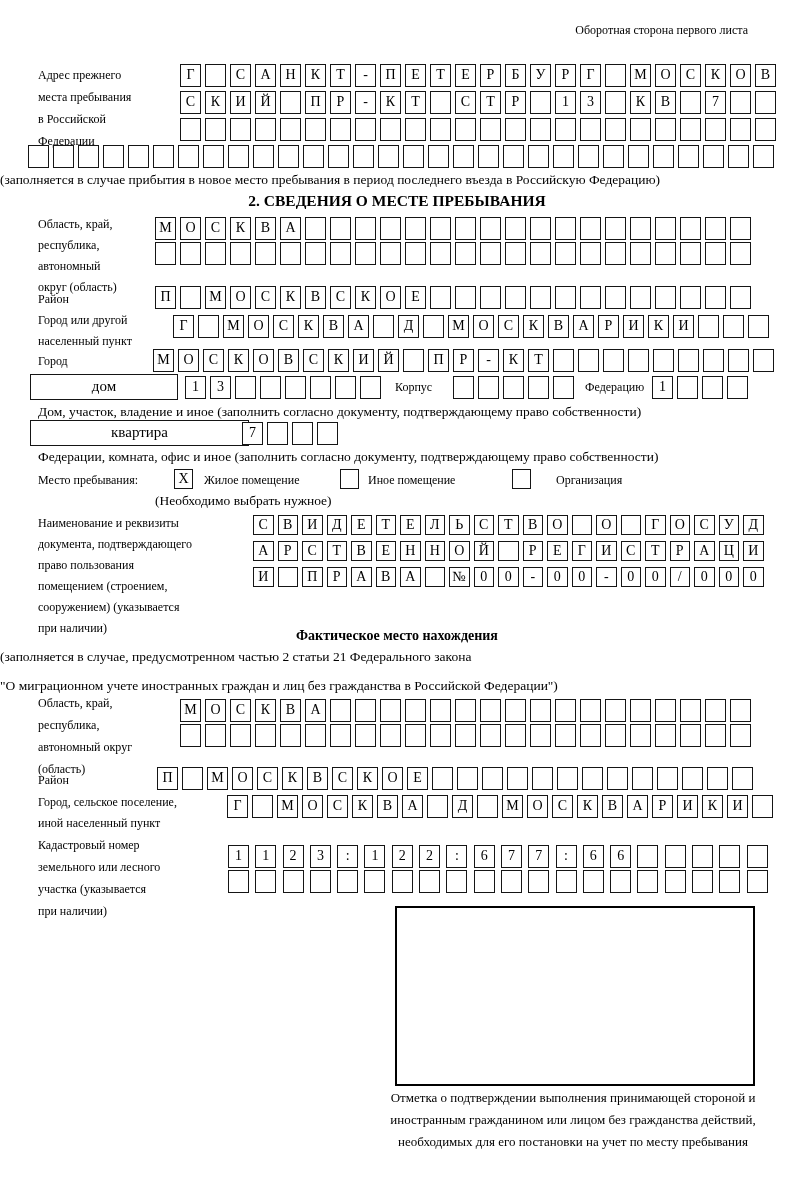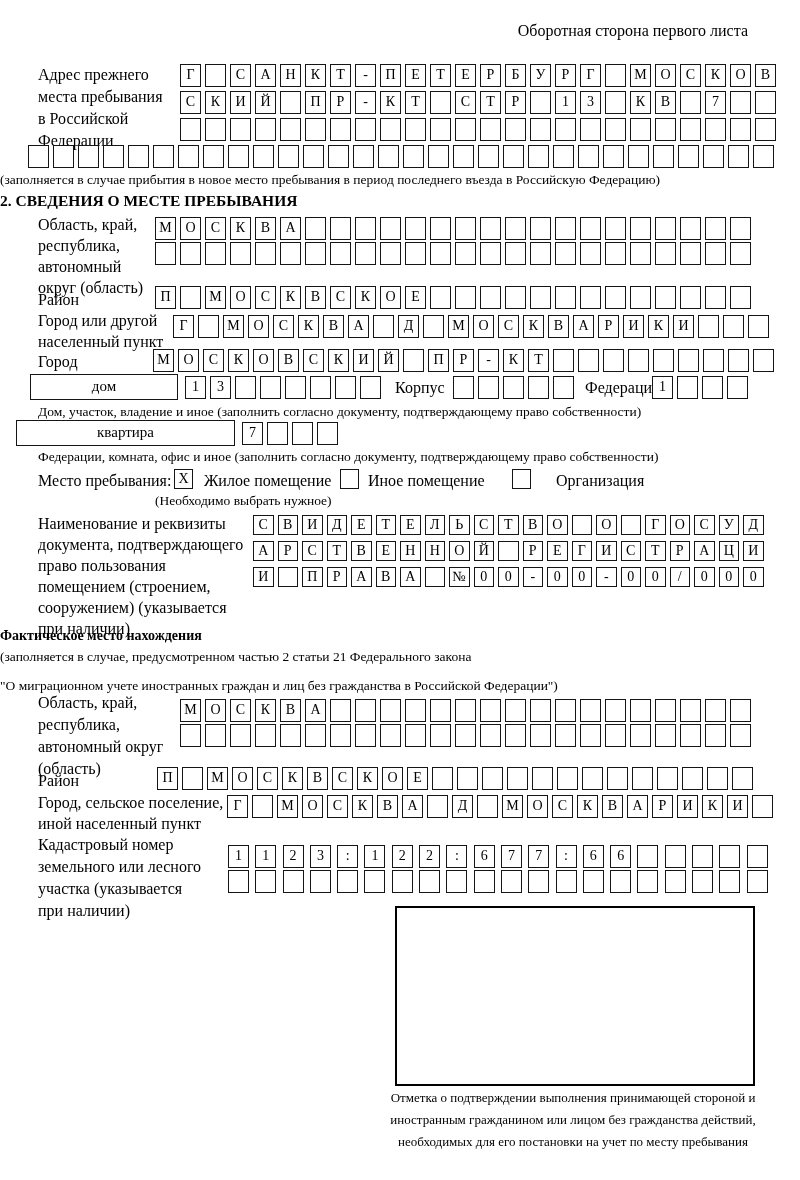--- a/index.html
+++ b/index.html
@@ -1,23 +1,23 @@
 <!DOCTYPE html>
 <html><head>
 <meta charset="utf-8">
 <style>
   html,body{margin:0;padding:0}
   body{width:800px;height:1180px;position:relative;background:#fff;color:#000;
        font-family:"Liberation Serif",serif;overflow:hidden}
-  .lbl{position:absolute;font-size:16px;line-height:21px;white-space:pre-line}
+  .lbl{position:absolute;font-size:12px;line-height:21px;white-space:pre-line}
   .lbl.lh22{line-height:22px}
   .note{position:absolute;font-size:13.5px;line-height:17px}
   .center{text-align:left}
   .right{text-align:right}
-  .title{position:absolute;left:0;width:794px;font-weight:bold;font-size:15.5px}
+  .title{position:absolute;left:0;width:794px;text-align:center;font-weight:bold;font-size:15.5px}
   .cellrow{position:absolute;display:flex;gap:4px}
   .cell{flex:0 0 21px;width:21px;height:23px;box-sizing:border-box;border:1.7px solid #151515;
         text-align:center;font-size:14px;line-height:20px;background:#fff}
   .doc{gap:4px}
   .doc .cell{flex-basis:20.5px;width:20.5px;height:20px;line-height:17px}
   .kad{gap:6.3px}
   .fieldbox{position:absolute;border:1.7px solid #151515;box-sizing:border-box;height:26px;
         text-align:center;font-size:15px;line-height:23px;background:#fff}
   .chk{position:absolute;width:19px;height:20px;box-sizing:border-box;border:1.7px solid #151515;
         text-align:center;font-size:14px;line-height:17px;background:#fff}
@@ -311,21 +311,21 @@
   </div>
 <div class="lbl" style="left:585px;top:377px">Федерацию</div>
 <div class="cellrow" style="left:652px;top:376px">
     <span class="cell">1</span>
     <span class="cell"></span>
     <span class="cell"></span>
     <span class="cell"></span>
   </div>
 <div class="note" style="left:38px;top:403px;width:740px">Дом, участок, владение и иное (заполнить согласно документу, подтверждающему право собственности)</div>
 
-<div class="fieldbox" style="left:16px;top:420px;width:219px">квартира</div>
+<div class="fieldbox" style="left:30px;top:420px;width:219px">квартира</div>
 <div class="cellrow" style="left:242px;top:422px">
     <span class="cell">7</span>
     <span class="cell"></span>
     <span class="cell"></span>
     <span class="cell"></span>
   </div>
 <div class="note" style="left:38px;top:448px;width:740px">Федерации, комната, офис и иное (заполнить согласно документу, подтверждающему право собственности)</div>
 
 <div class="lbl" style="left:38px;top:470px">Место пребывания:</div>
 <span class="chk" style="left:174px;top:469px">X</span>

